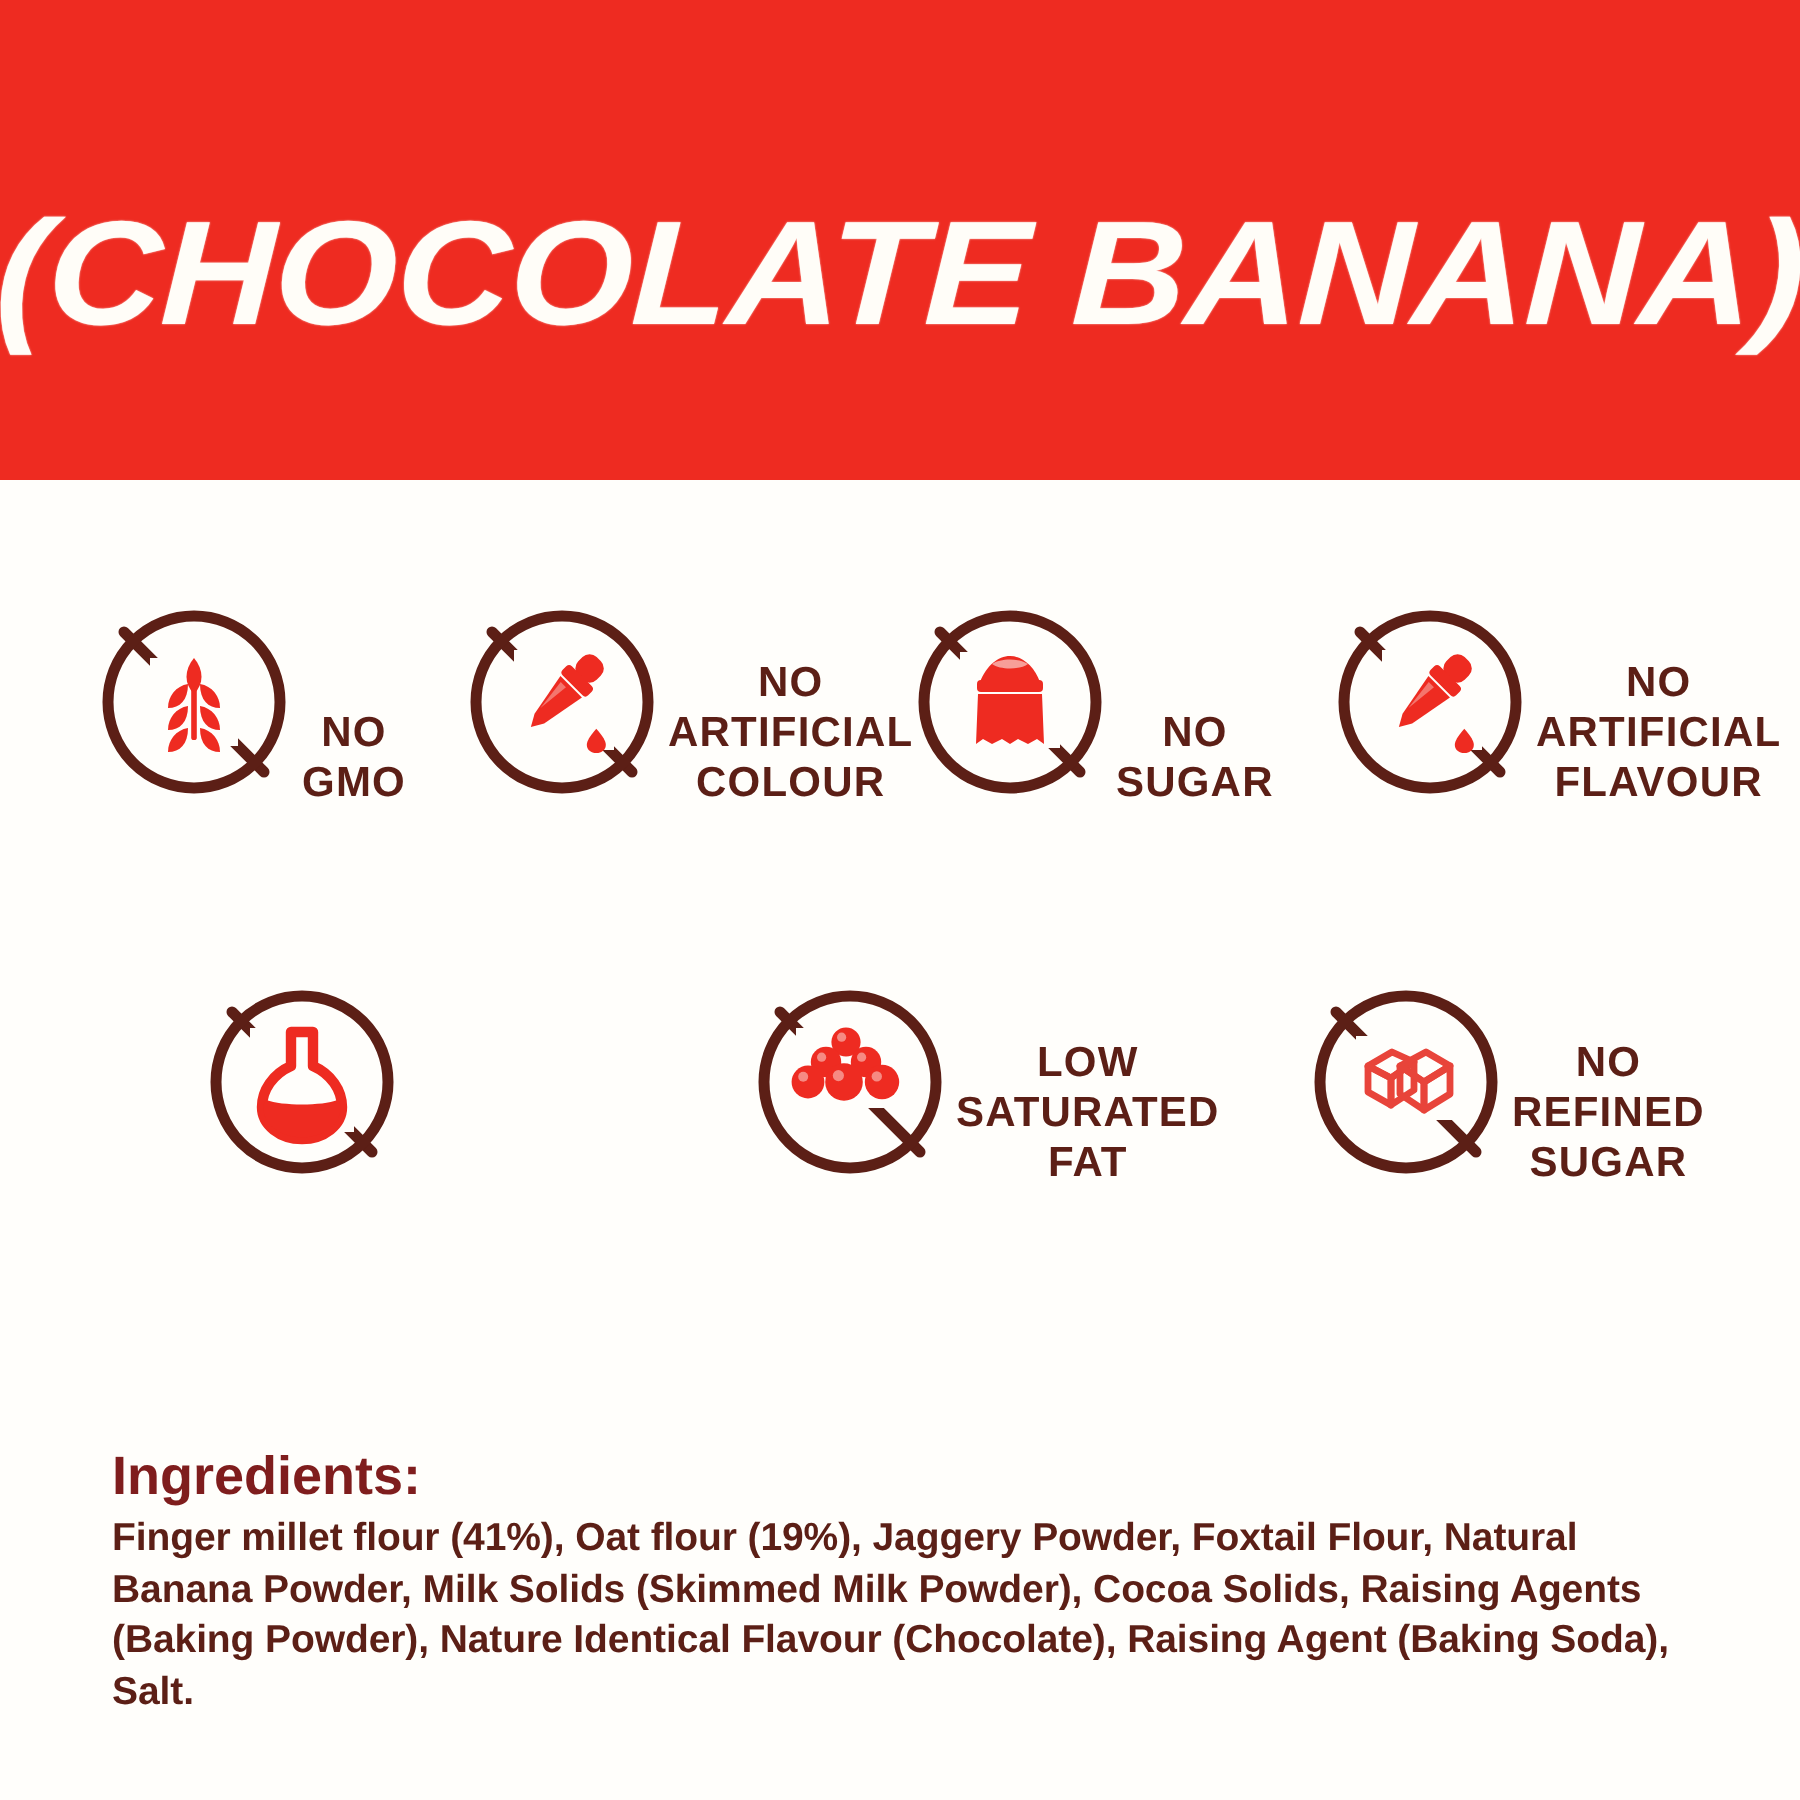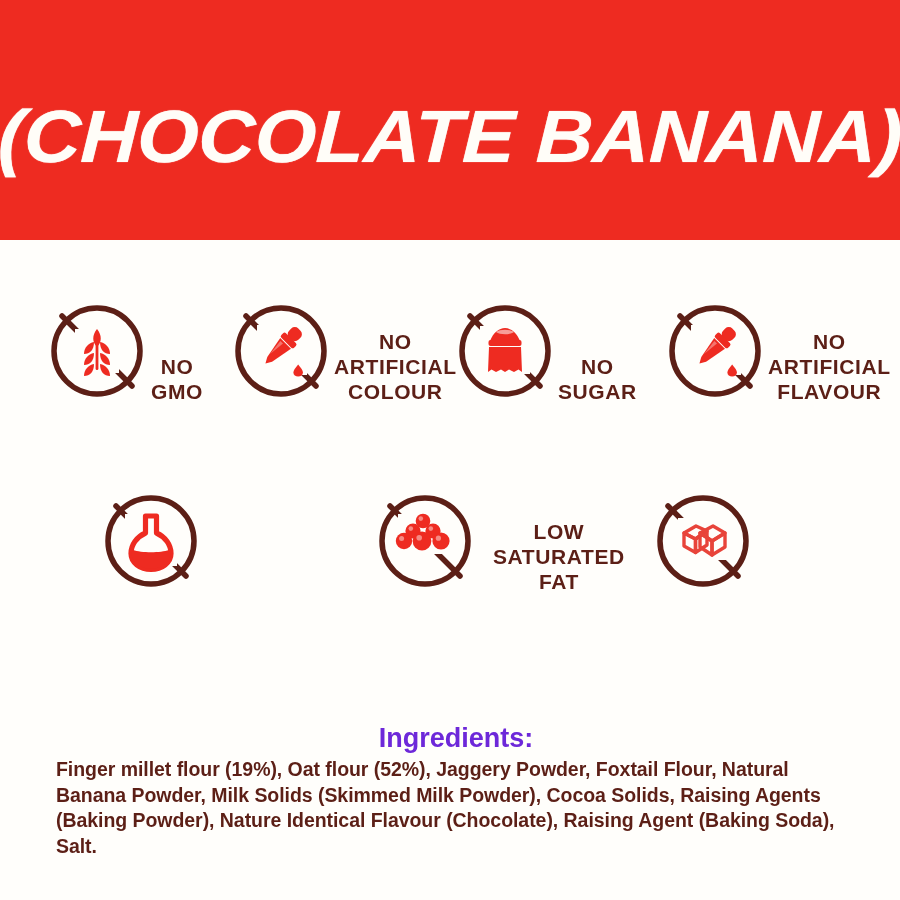--- a/index.html
+++ b/index.html
@@ -102,38 +102,37 @@
     white-space: pre-line;
   }
 
   
   #badge-no-gmo            { position: absolute; left: 44px;  width: 160px; }
   #badge-no-artificial-colour  { position: absolute; left: 228px; width: 196px; }
   #badge-no-maida          { position: absolute; left: 452px; width: 180px; }
   #badge-no-artificial-flavour { position: absolute; left: 662px; width: 200px; }
   
   #badge-no-added-preservatives { position: absolute; left: 98px;  width: 196px; }
-  #badge-low-saturated-fat      { position: absolute; left: 372px; width: 200px; gap: 15px; }
+  #badge-low-saturated-fat      { position: absolute; left: 372px; width: 200px; }
   #badge-no-refined-sugar       { position: absolute; left: 650px; width: 186px; }
 
   
   #ingredients-section {
     position: absolute;
     top: 722px;
     left: 56px;
     width: 800px;
   }
   #ingredients-heading {
-    color: #6d28d9;
+    color: #7f1d1d;
     font-family: "Liberation Sans", sans-serif;
     font-weight: 700;
     font-size: 27px;
     line-height: 32px;
     margin: 0 0 3px 0;
-    text-align: center;
   }
   #ingredients-body {
     color: #5c1f16;
     font-family: "Liberation Sans", sans-serif;
     font-weight: 600;
     font-size: 19.5px;
     line-height: 25.5px;
     letter-spacing: -0.05px;
     margin: 0;
     width: 790px;
@@ -307,20 +306,22 @@
               <path d="M45.5 51 L45.5 64.5 L57 57 L57 43 Z"></path>
 
               <path d="M50 45 L63 38 L75 45 L62 53 Z"></path>
               <path d="M50 45 L50 59 L62 67 L62 53 Z"></path>
               <path d="M62 53 L62 67 L75 59 L75 45 Z"></path>
             </g>
           </g>
           <circle cx="53" cy="53" r="43" fill="none" stroke="#5C1F16" stroke-width="5.5"></circle>
         </svg>
       </div>
+      <div class="badge-label">NO REFINED
+SUGAR</div>
     </div>
   </div>
 </div>
 
 <div id="ingredients-section">
   <div id="ingredients-heading">Ingredients:</div>
-  <div id="ingredients-body">Finger millet flour (19%), Oat flour (52%), Jaggery Powder, Foxtail Flour,  Natural Banana Powder, Milk Solids (Skimmed Milk Powder), Cocoa Solids, Raising Agents (Baking Powder), Nature Identical Flavour (Chocolate), Raising Agent (Baking Soda), Salt.</div>
+  <div id="ingredients-body">Finger millet flour (41%), Oat flour (19%), Jaggery Powder, Foxtail Flour,  Natural Banana Powder, Milk Solids (Skimmed Milk Powder), Cocoa Solids, Raising Agents (Baking Powder), Nature Identical Flavour (Chocolate), Raising Agent (Baking Soda), Salt.</div>
 </div>
 
 </body></html>

